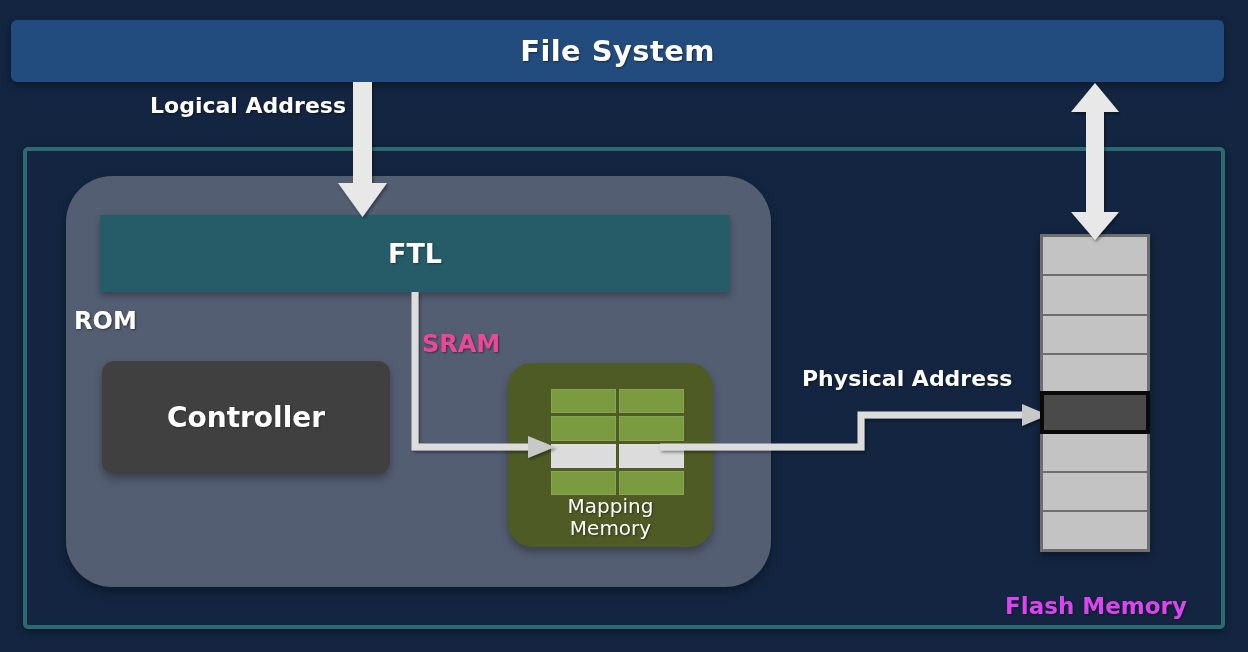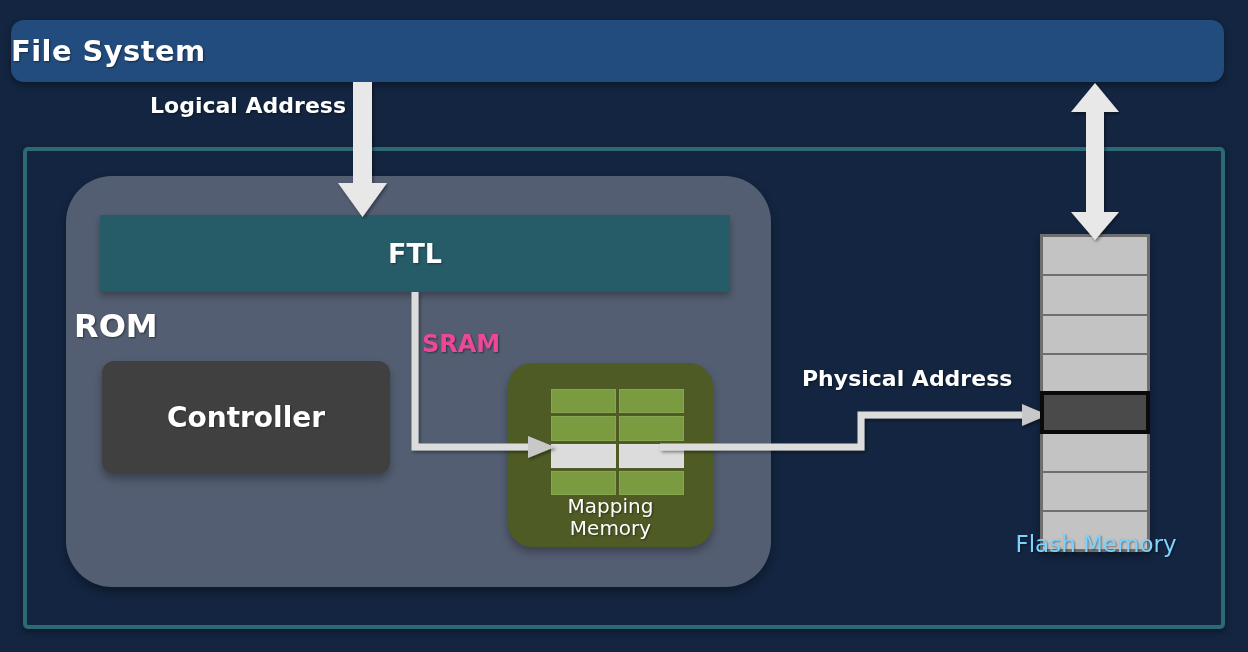--- a/index.html
+++ b/index.html
@@ -18,24 +18,24 @@
     height: 652px;
     background: #132540;
   }
 
   
   .fs-bar {
     position: absolute;
     left: 11px; top: 20px;
     width: 1213px; height: 62px;
     background: #234C7E;
-    border-radius: 13px;
+    border-radius: 6px;
     display: flex;
     align-items: center;
-    justify-content: flex-start;
+    justify-content: center;
     box-shadow: 0 3px 6px rgba(0,0,0,0.35);
   }
   .fs-bar-label {
     color: #FFFFFF;
     font-size: 29px;
     font-weight: bold;
     letter-spacing: .4px;
     text-shadow: 1px 1px 2px rgba(0,0,0,.45);
   }
 
@@ -76,21 +76,21 @@
     font-size: 27px;
     font-weight: bold;
     text-shadow: 1px 1px 2px rgba(0,0,0,.40);
   }
 
   
   .rom-label {
     position: absolute;
     left: 74px; top: 307px;
     color: #FFFFFF;
-    font-size: 32px;
+    font-size: 24px;
     font-weight: bold;
     text-shadow: 1px 1px 2px rgba(0,0,0,.45);
   }
 
   
   .controller-box {
     position: absolute;
     left: 102px; top: 361px;
     width: 288px; height: 113px;
     background: #404040;
@@ -169,26 +169,26 @@
   }
   .flash-cell.active {
     background: #4A4A4A;
     outline: 4px solid #0A0A0A;
     outline-offset: -1px;
     position: relative;
     z-index: 3;
   }
   .flash-caption {
     position: absolute;
-    left: 960px; top: 531px;
+    left: 960px; top: 593px;
     width: 272px;
     text-align: center;
-    color: #7dd3fc;
+    color: #d946ef;
     font-size: 23px;
-    font-weight: normal;
+    font-weight: bold;
     text-shadow: 1px 1px 2px rgba(0,0,0,.45);
   }
 
   
   .conn-label {
     position: absolute;
     color: #FFFFFF;
     font-size: 22px;
     font-weight: bold;
     text-shadow: 1px 1px 2px rgba(0,0,0,.45);

